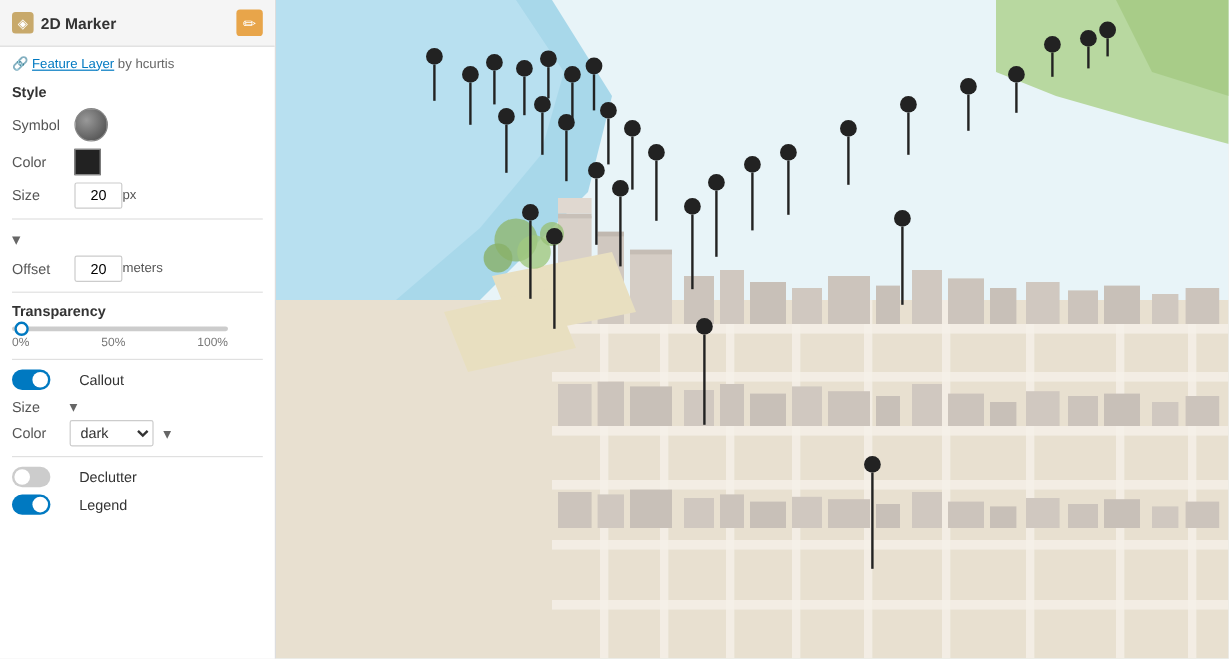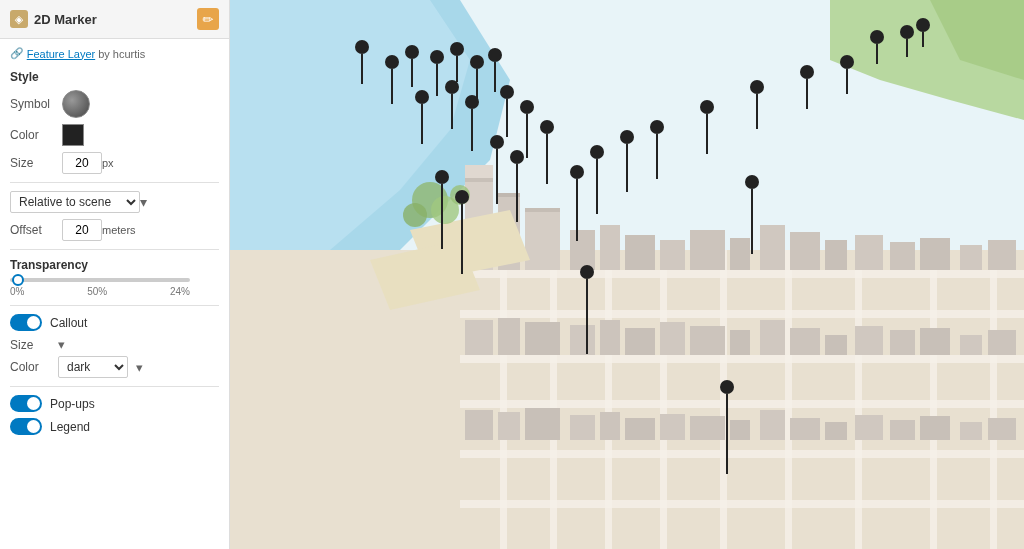--- a/index.html
+++ b/index.html
@@ -94,21 +94,21 @@
       background: #fff;
       border: 2px solid #0079c1;
       border-radius: 50%;
       position: absolute;
       top: -4px; left: 2px;
       cursor: pointer;
     }
     .slider-labels { display: flex; justify-content: space-between; width: 180px; font-size: 10px; color: #777; }
 
     
-    .toggle-row { display: flex; align-items: center; margin-bottom: 6px; gap: 8px; text-align: right; }
+    .toggle-row { display: flex; align-items: center; margin-bottom: 6px; gap: 24px; text-align: right; }
     .toggle {
       width: 32px; height: 17px;
       border-radius: 9px;
       position: relative;
       cursor: pointer;
       flex-shrink: 0;
     }
     .toggle.on { background: #0079c1; }
     .toggle.off { background: #ccc; }
     .toggle-knob {
@@ -191,44 +191,39 @@
     </div>
     <div class="row">
       <span class="row-label">Size</span>
       <input class="size-input" type="text" value="20" style="">
       <span class="unit-label">px</span>
     </div>
 
     <hr class="divider">
 
     <div class="row">
-      <select class="select-input" style="width:130px;">
-        <option>Relative to scene</option>
-        <option>Absolute height</option>
-        <option>On the ground</option>
-      </select>
       <span style="font-size:14px; color:#666; cursor:pointer;">▾</span>
     </div>
     <div class="row">
       <span class="row-label">Offset</span>
       <input class="size-input" type="text" value="20" style="">
       <span class="unit-label">meters</span>
     </div>
 
     <hr class="divider">
 
     <div class="section-label">Transparency</div>
     <div class="slider-container">
       <div class="slider-track">
         <div class="slider-thumb"></div>
       </div>
       <div class="slider-labels">
         <span>0%</span>
         <span>50%</span>
-        <span>24%</span>
+        <span>100%</span>
       </div>
     </div>
 
     <hr class="divider">
 
     <div class="callout-section">
       <div class="toggle-row">
         <div class="toggle on">
           <div class="toggle-knob"></div>
         </div>
@@ -247,24 +242,24 @@
           </select>
           <span style="font-size:13px; color:#666;">▾</span>
         </div>
       </div>
     </div>
 
     <hr class="divider">
 
     <div id="toggle-list">
         <div class="toggle-row">
-          <div class="toggle on">
+          <div class="toggle off">
             <div class="toggle-knob"></div>
           </div>
-          <span class="toggle-label">Pop-ups</span>
+          <span class="toggle-label">Declutter</span>
         </div>
         <div class="toggle-row">
           <div class="toggle on">
             <div class="toggle-knob"></div>
           </div>
           <span class="toggle-label">Legend</span>
         </div>
       </div>
   </div>
 </div>

